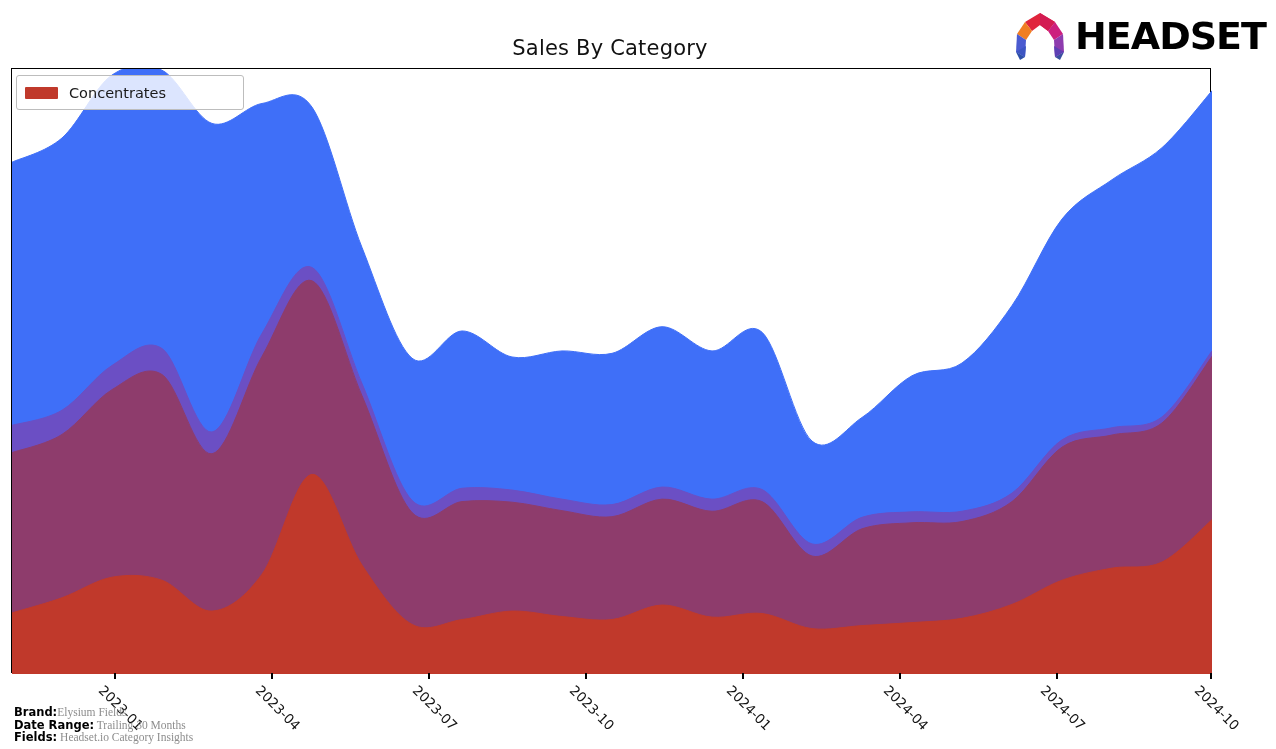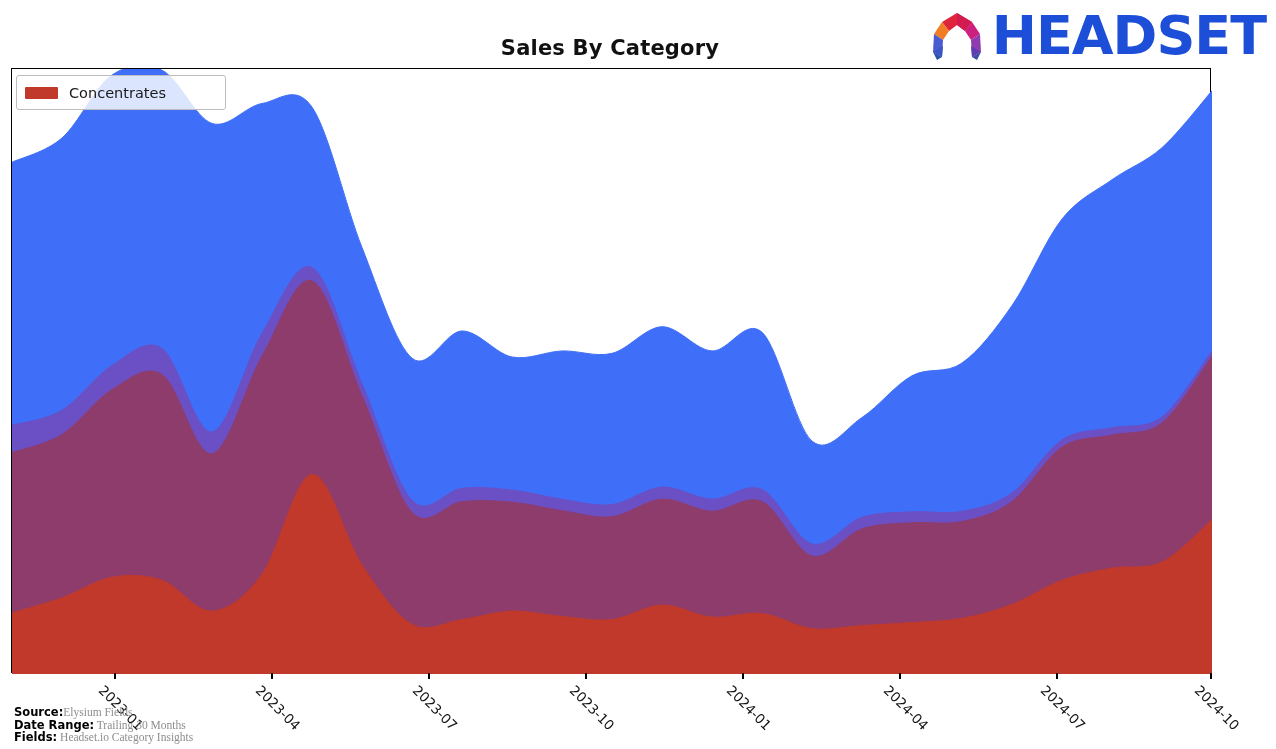--- a/index.html
+++ b/index.html
@@ -6,41 +6,41 @@
   body{
     width:1276px;height:749px;background:#ffffff;
     font-family:"DejaVu Sans","Liberation Sans",sans-serif;
     overflow:hidden;position:relative;
   }
   #root{position:relative;width:1276px;height:749px;}
 
   
   .chart-title{
     position:absolute;left:0;top:36px;width:1220px;text-align:center;
-    font-size:21px;font-weight:bold;color:#111111;letter-spacing:.2px;
+    font-size:21px;font-weight:normal;color:#111111;letter-spacing:.2px;
   }
   .brand-logo{
     position:absolute;right:10px;top:10px;height:52px;
     display:flex;align-items:center;gap:6px;
   }
   .brand-wordmark{
-    font-size:54px;font-weight:bold;color:#1d4ed8;letter-spacing:-1px;
+    font-size:38px;font-weight:bold;color:#000000;letter-spacing:-1px;
     line-height:42px;
   }
 
   
   .plot-frame{
     position:absolute;left:11px;top:68px;width:1200px;height:605px;
     border:1.4px solid #000000;box-sizing:border-box;background:#fff;
   }
   .plot-svg{position:absolute;left:0;top:0;width:1200px;height:605px;display:block;}
 
   
   .legend-box{
-    position:absolute;left:16px;top:75px;width:210px;
+    position:absolute;left:16px;top:75px;width:228px;
     background:rgba(255,255,255,0.82);
     border:1px solid #bdbdbd;border-radius:3px;
     padding:6px 8px 6px 8px;box-sizing:border-box;
   }
   .legend-row{display:flex;align-items:center;height:21px;}
   .legend-swatch{
     width:33px;height:12px;margin-right:11px;border-radius:1px;flex:none;
   }
   .legend-label{font-size:14.5px;color:#1a1a1a;white-space:nowrap;}
 
@@ -115,21 +115,21 @@
       <div class="tick-mark" style="left: 899.3px; top: 673px;"></div>
       <div class="tick-label" style="left: 892px; top: 682px;">2024-04</div>
       <div class="tick-mark" style="left: 1056.3px; top: 673px;"></div>
       <div class="tick-label" style="left: 1049px; top: 682px;">2024-07</div>
       <div class="tick-mark" style="left: 1210.3px; top: 673px;"></div>
       <div class="tick-label" style="left: 1203px; top: 682px;">2024-10</div>
     </div>
 
   <div class="footnotes">
     <div class="fn-row">
-      <span class="fn-key">Source:</span><span class="fn-val">Elysium Fields</span>
+      <span class="fn-key">Brand:</span><span class="fn-val">Elysium Fields</span>
     </div>
     <div class="fn-row">
       <span class="fn-key">Date Range:</span><span class="fn-val"> </span><span class="fn-val">Trailing 30 Months</span>
     </div>
     <div class="fn-row">
       <span class="fn-key">Fields:</span><span class="fn-val">&nbsp;</span><span class="fn-val">Headset.io Category Insights</span>
     </div>
   </div>
 
 </div>

